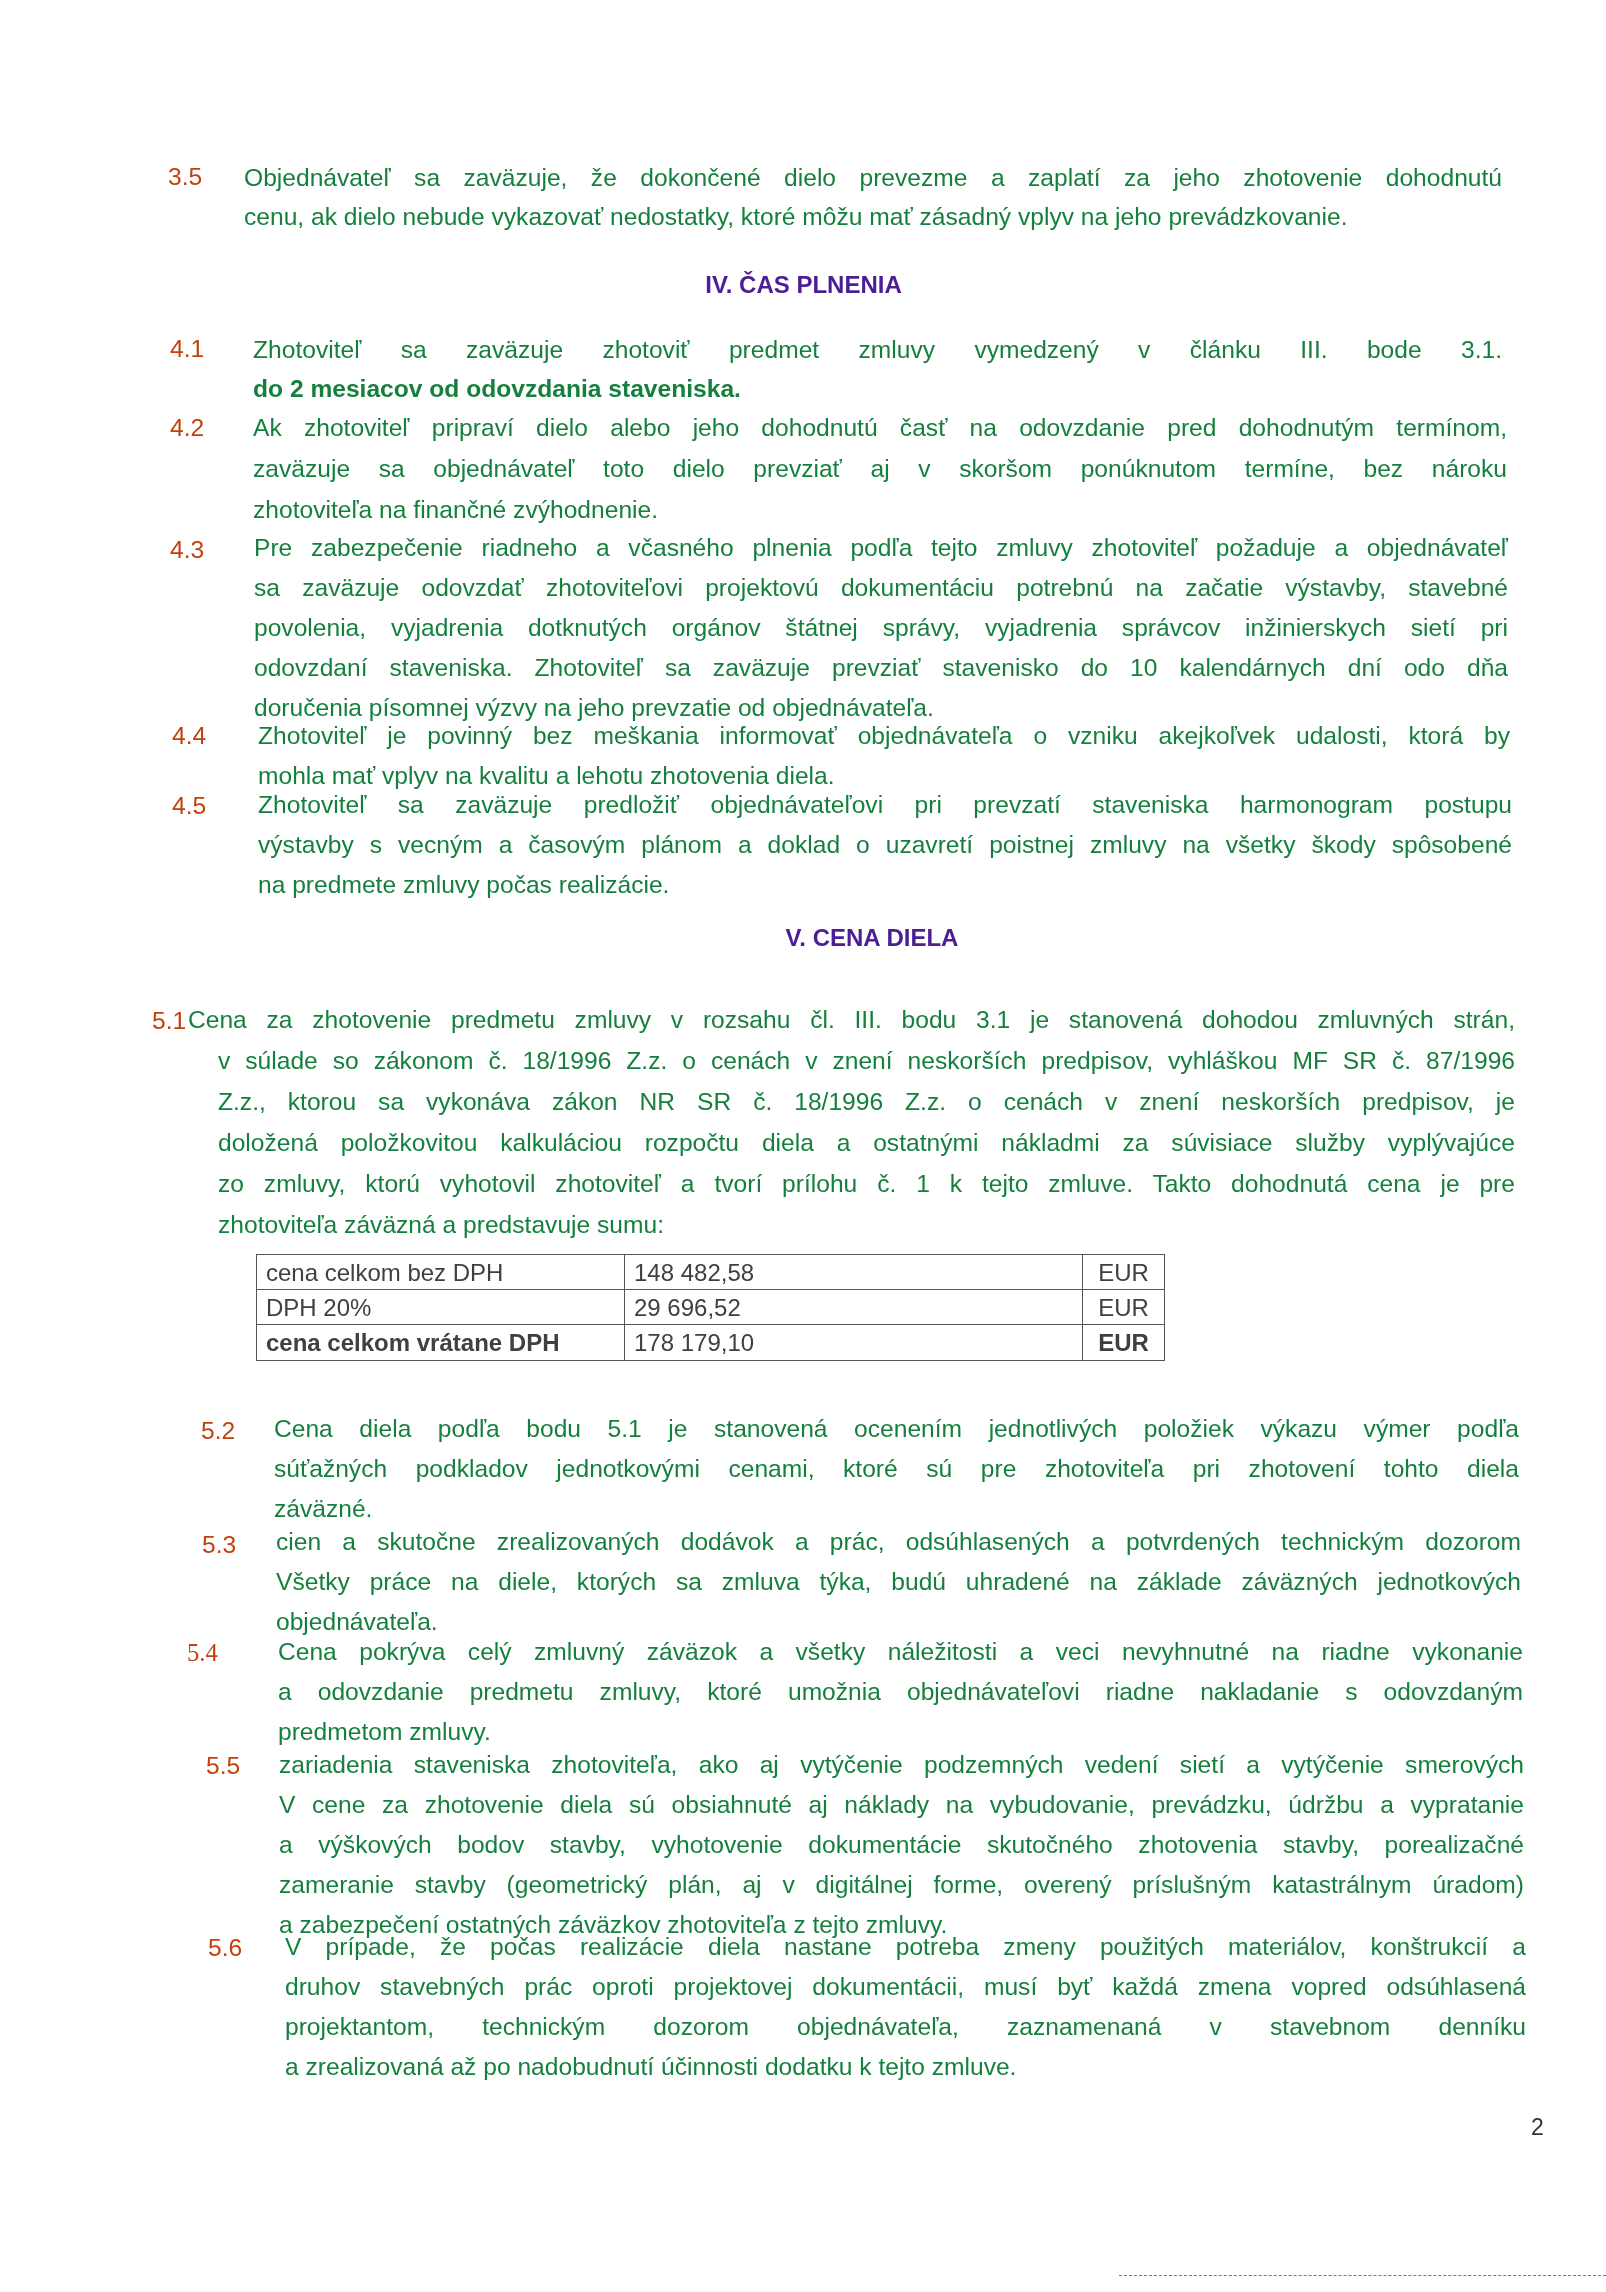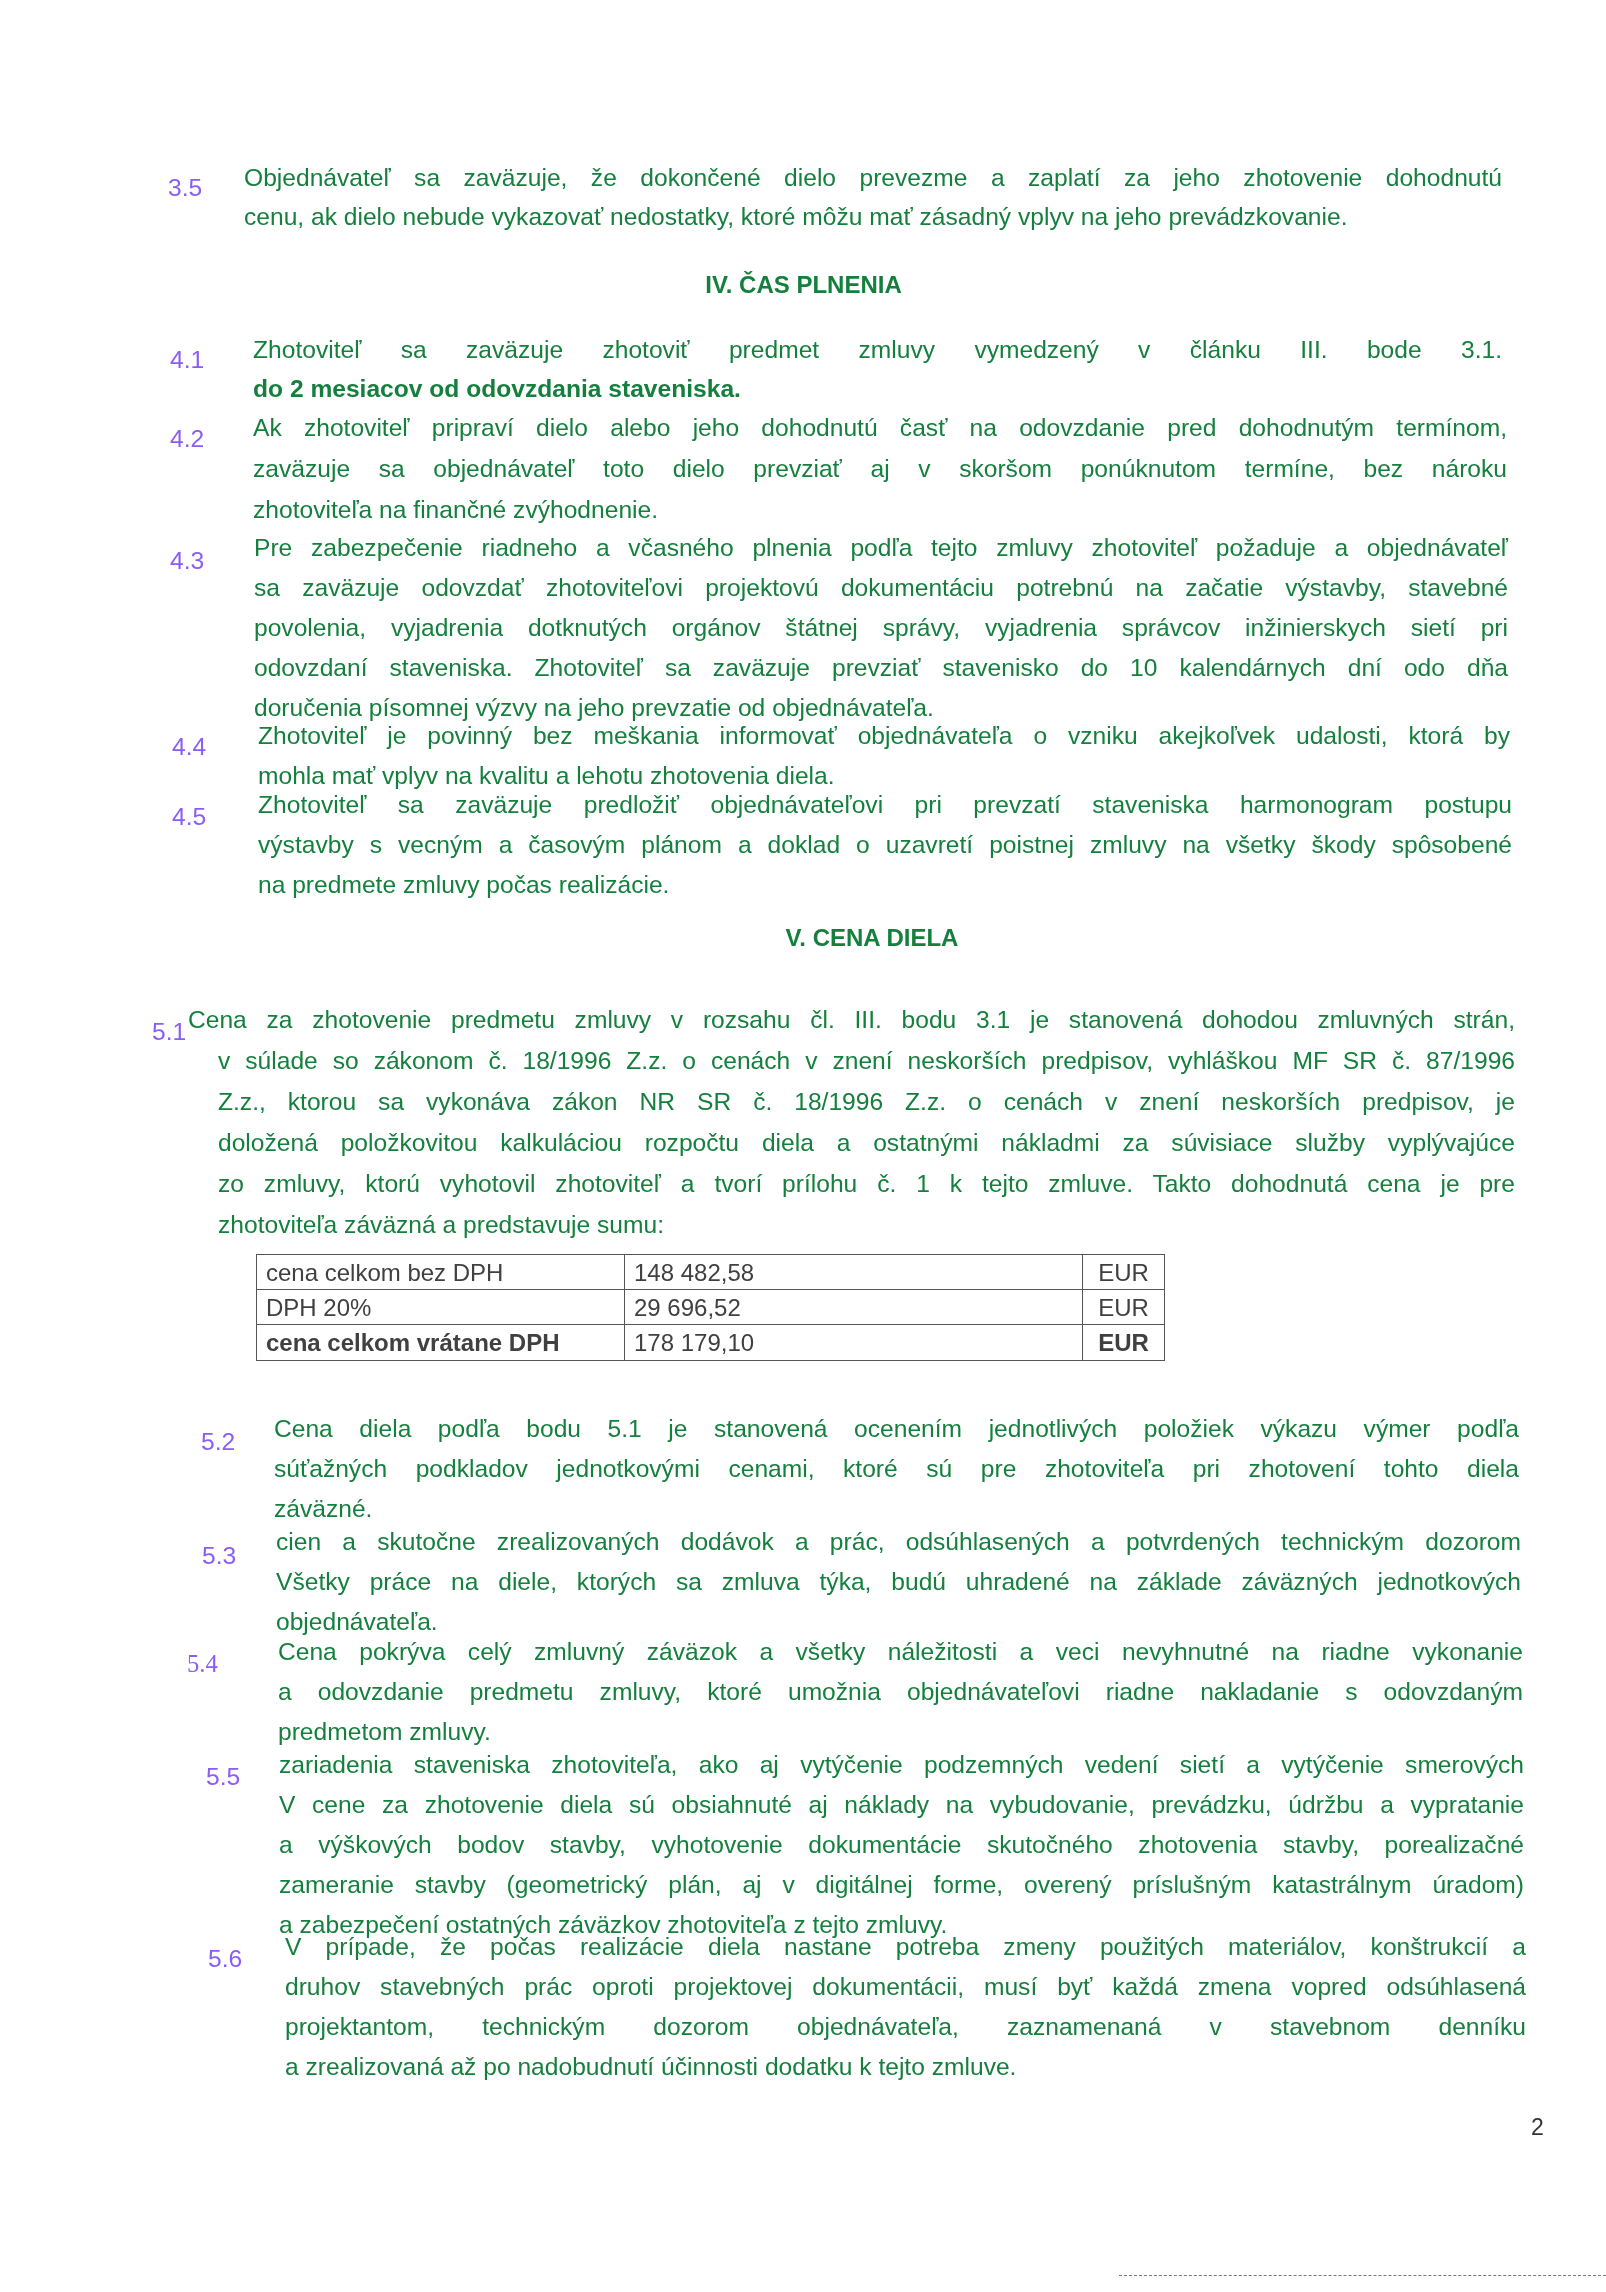--- a/index.html
+++ b/index.html
@@ -2,24 +2,24 @@
 <html style="font-size:14.3px"><head>
 <meta charset="utf-8">
 <style>
   html, body { margin: 0; padding: 0; background: #ffffff; }
   body {
     width: 1607px; height: 2293px; position: relative; overflow: hidden;
     font-family: "Liberation Sans", sans-serif; color: #2a2a2a;
   }
   .page { position: absolute; left: 0; top: 0; width: 1607px; height: 2293px; }
   .para { position: absolute; font-size: 24.6px; line-height: 34px; color: #15803d; }
-  .num { position: absolute; font-size: 24.6px; color: #8b5cf6; margin-top: 11px; }
+  .num { position: absolute; font-size: 24.6px; color: #c2410c; }
   .line { display: block; white-space: nowrap; }
   .justify-line { display: block; text-align: justify; text-align-last: justify; white-space: normal; }
-  .heading { position: absolute; font-weight: bold; font-size: 24px; color: #15803d; text-align: center; }
+  .heading { position: absolute; font-weight: bold; font-size: 24px; color: #4c1d95; text-align: center; }
   .bold { font-weight: bold; }
   table.price {
     position: absolute; left: 256px; top: 1254px; border-collapse: collapse;
     font-size: 24px; color: #404040;
   }
   table.price td { border: 1.8px solid #555; padding: 3.6px 9px; height: 27px; line-height: 27px; }
   table.price td.c1 { width: 349px; }
   table.price td.c2 { width: 439px; }
   table.price td.c3 { width: 63px; text-align: center; }
   table.price tr.total td.c1, table.price tr.total td.c3 { font-weight: bold; }

